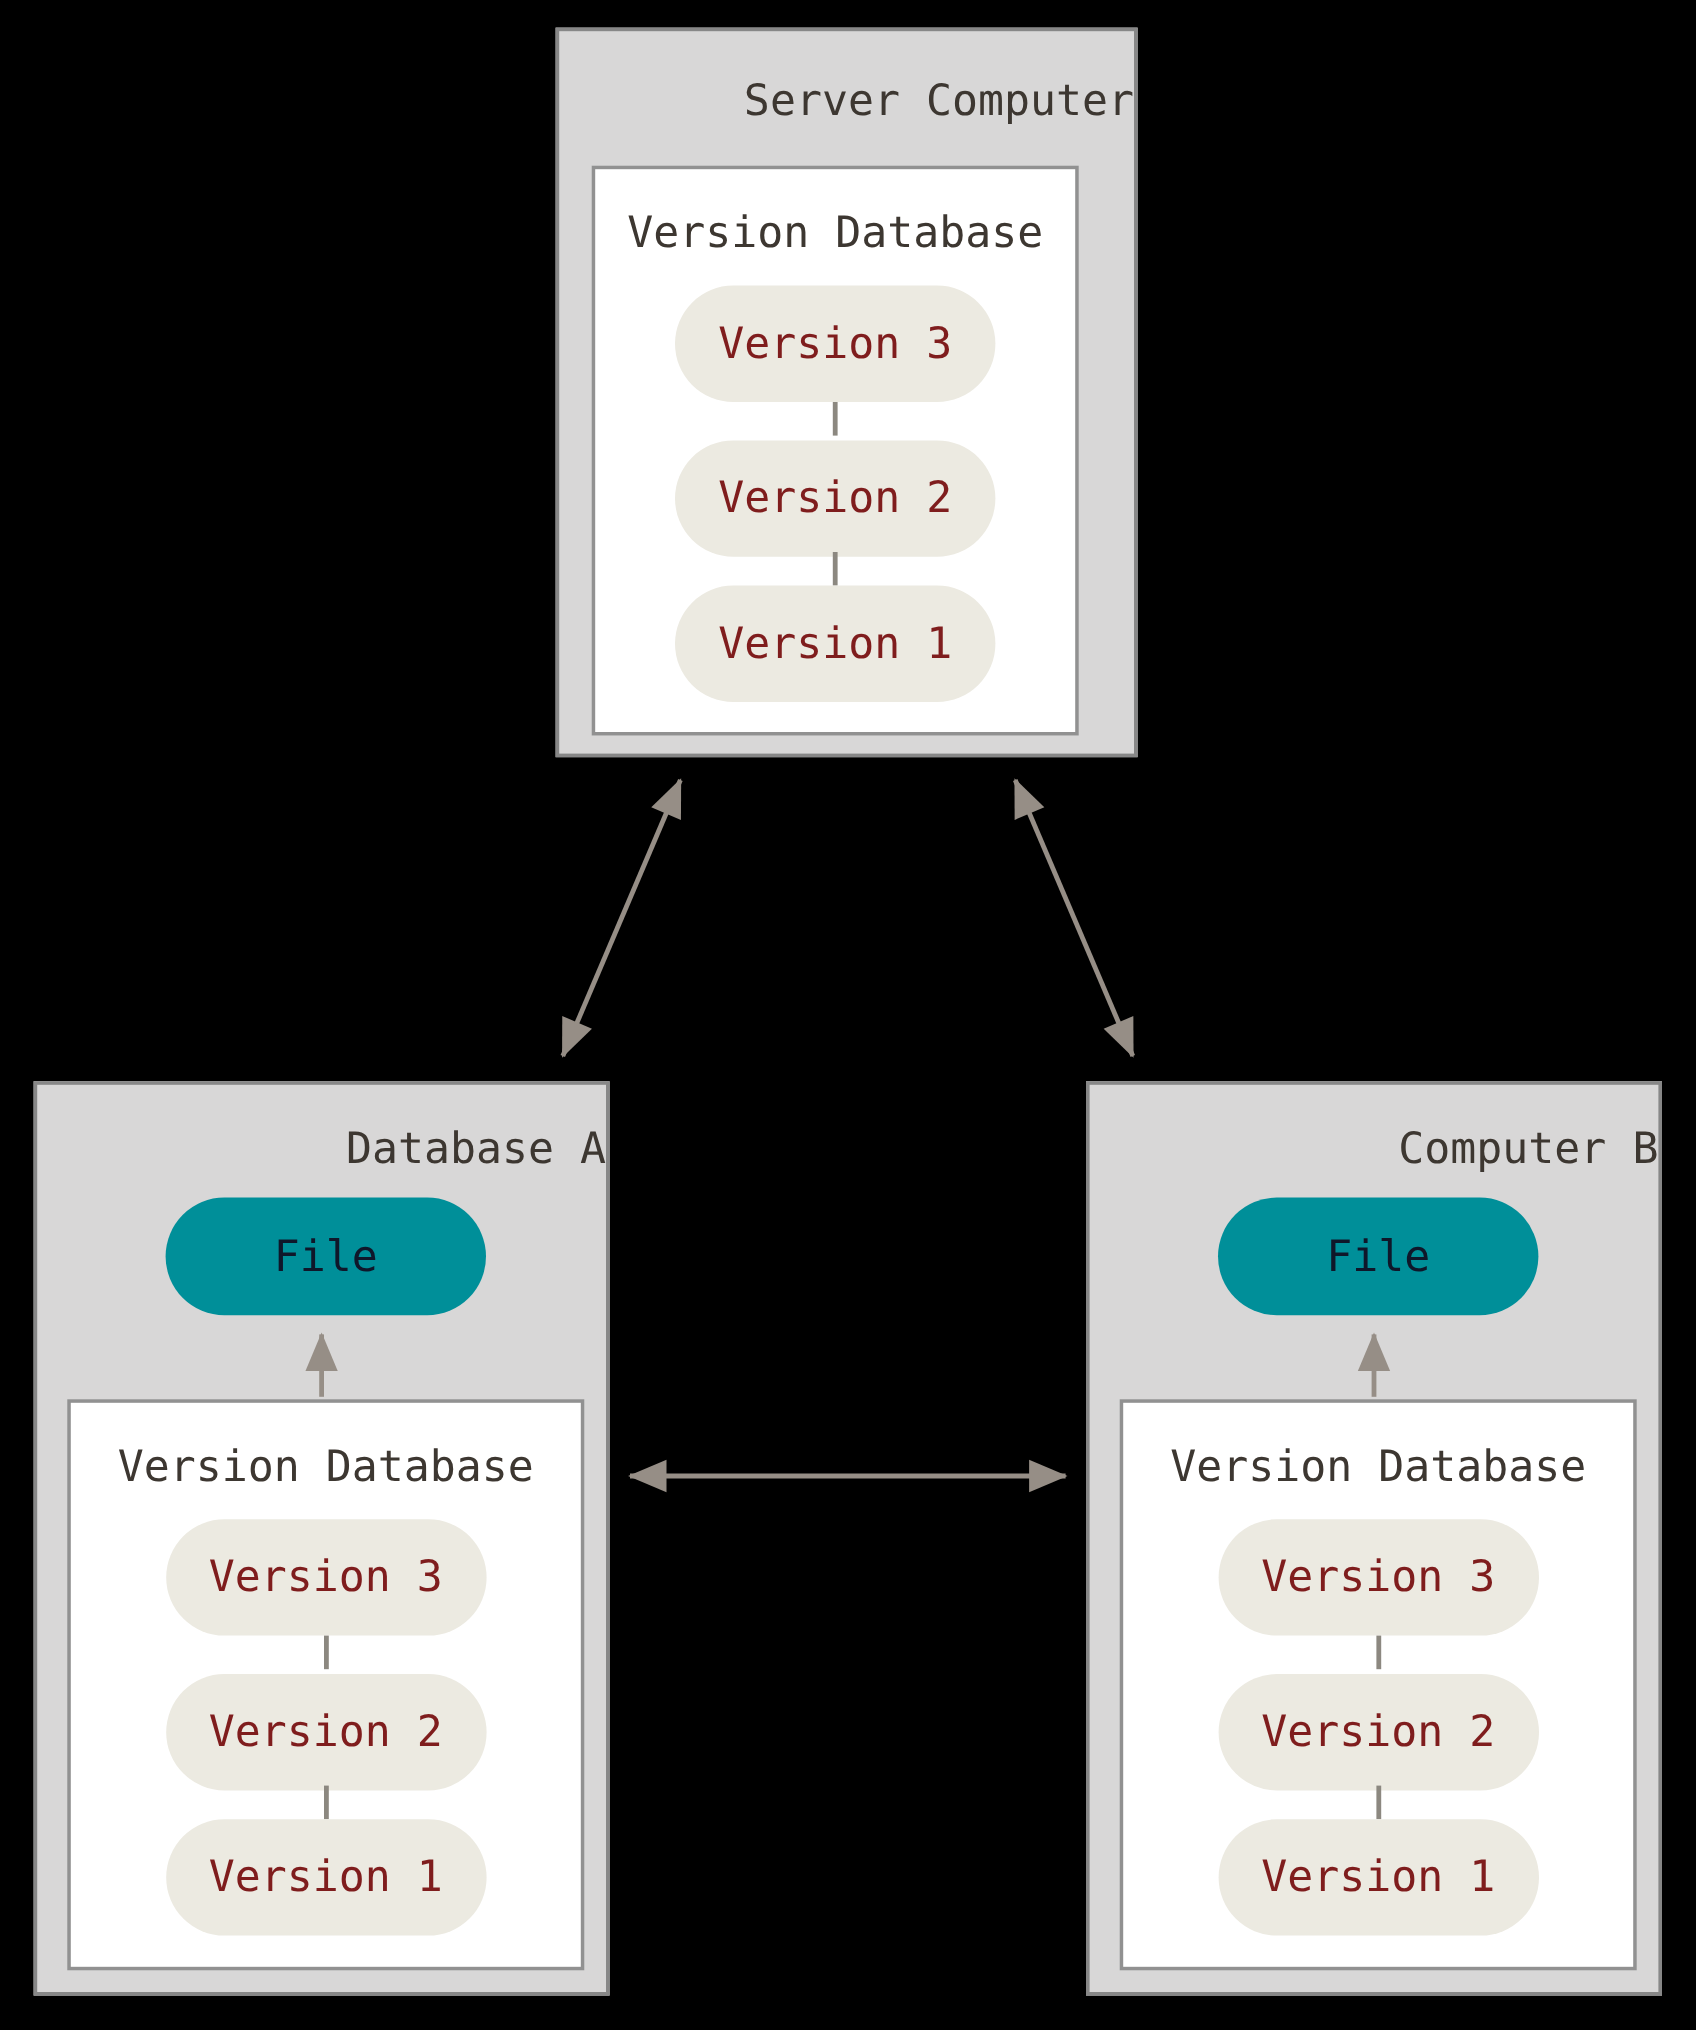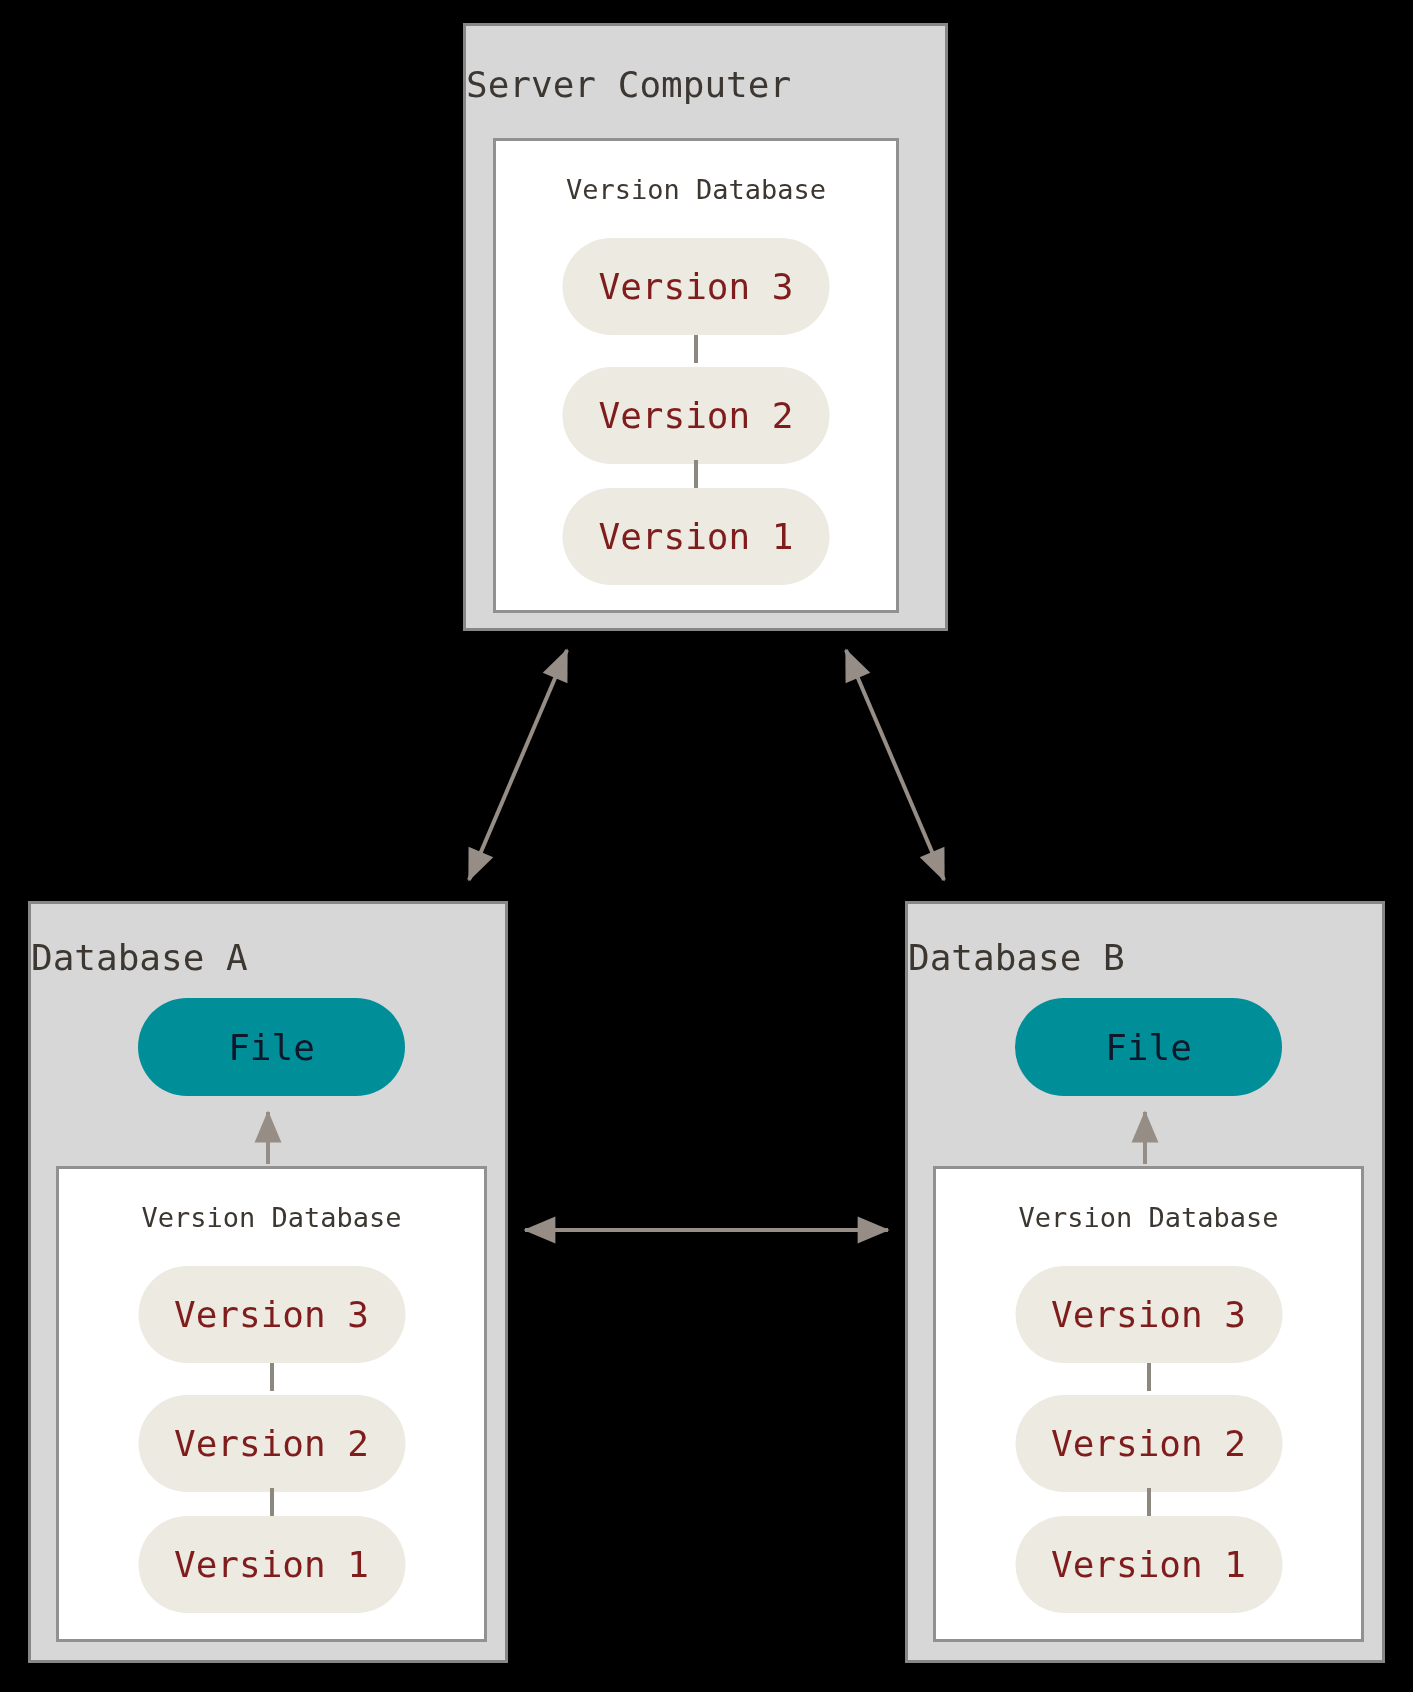--- a/index.html
+++ b/index.html
@@ -13,37 +13,37 @@
   .outer-box{
     position:absolute;
     background:#D8D7D7;
     border:3px solid #878787;
     box-sizing:border-box;
     z-index:1;
   }
   .box-title{
     position:absolute;
     left:0;width:100%;
-    text-align:left;
+    text-align:right;
     font-size:36px;
     color:#3D3731;
     white-space:pre;
   }
   .inner-box{
     position:absolute;
     background:#FFFFFF;
     border:3px solid #919191;
     box-sizing:border-box;
   }
   .db-label{
     position:absolute;
     left:0;width:100%;
     top:33px;
     text-align:center;
-    font-size:27px;
+    font-size:36px;
     color:#3D3731;
     white-space:pre;
   }
   .pill{
     position:absolute;
     left:50%;
     transform:translateX(-50%);
     width:267px;height:97px;
     border-radius:50px;
     background:#ECEAE1;
@@ -107,21 +107,21 @@
       <div class="db-label">Version Database</div>
       <div class="pill pill-1">Version 3</div>
       <div class="connector conn-1"></div>
       <div class="pill pill-2">Version 2</div>
       <div class="connector conn-2"></div>
       <div class="pill pill-3">Version 1</div>
     </div>
   </div>
 
   <div class="outer-box" style="left:905px;top:901px;width:480px;height:762px;">
-    <div class="box-title" style="top:33px;">Database B</div>
+    <div class="box-title" style="top:33px;">Computer B</div>
     <div class="file-pill">File</div>
     <div class="inner-box" style="left:25px;top:262px;width:431px;height:476px;">
       <div class="db-label">Version Database</div>
       <div class="pill pill-1">Version 3</div>
       <div class="connector conn-1"></div>
       <div class="pill pill-2">Version 2</div>
       <div class="connector conn-2"></div>
       <div class="pill pill-3">Version 1</div>
     </div>
   </div>

